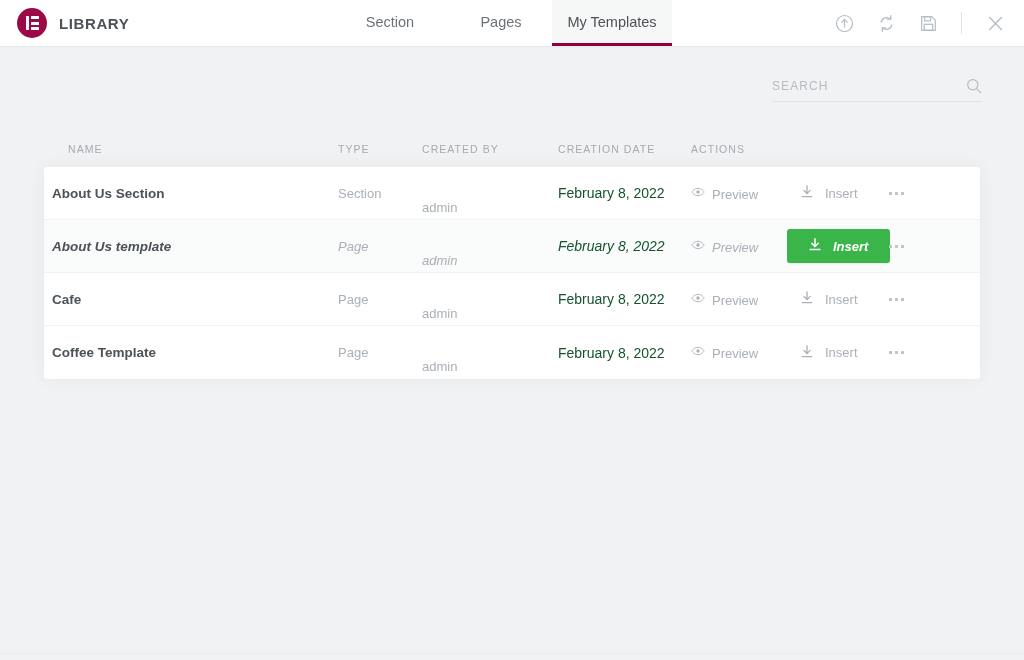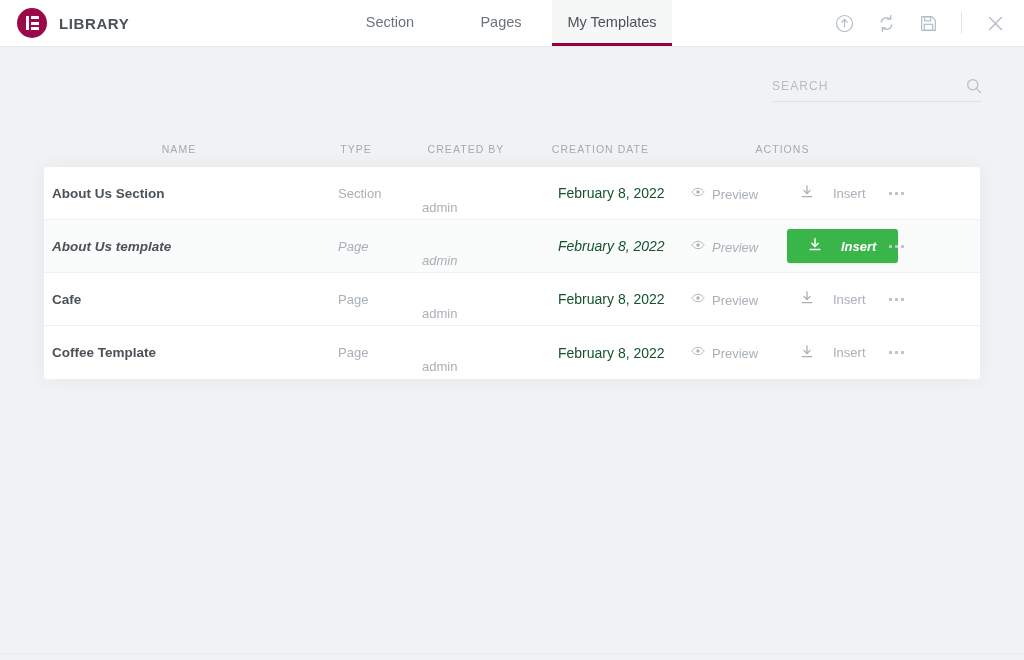--- a/index.html
+++ b/index.html
@@ -139,27 +139,26 @@
   
   .table-area {
     position: absolute;
     left: 0;
     top: 130px;
     width: 1024px;
   }
   .thead {
     display: flex;
     align-items: center;
-    padding: 0 0 0 20px;
+    padding: 0 0 0 44px;
     height: 37px;
     font-size: 10.5px;
     letter-spacing: 1.05px;
     color: #a4abb3;
     text-transform: uppercase;
-    text-align: center;
   }
   .col-name    { width: 294px; flex: none; padding-left: 24px; }
   .col-type    { width: 84px;  flex: none; }
   .col-author  { width: 136px; flex: none; }
   .col-date    { width: 133px; flex: none; }
   .col-actions { width: 231px; flex: none; }
 
   .tbody {
     margin: 0 44px;
     background: #ffffff;
@@ -212,21 +211,21 @@
     align-items: flex-end;
     gap: 7px;
     color: #a9b0b7;
     font-size: 13px;
     cursor: pointer;
     width: 90px;
   }
   .act-insert {
     display: flex;
     align-items: center;
-    gap: 20px;
+    gap: 12px;
     color: #a9b0b7;
     font-size: 13px;
     cursor: pointer;
     padding: 8px 14px;
     border-radius: 3px;
     margin-left: 6px;
   }
   .act-insert.primary {
     background: #39b54a;
     color: #ffffff;

